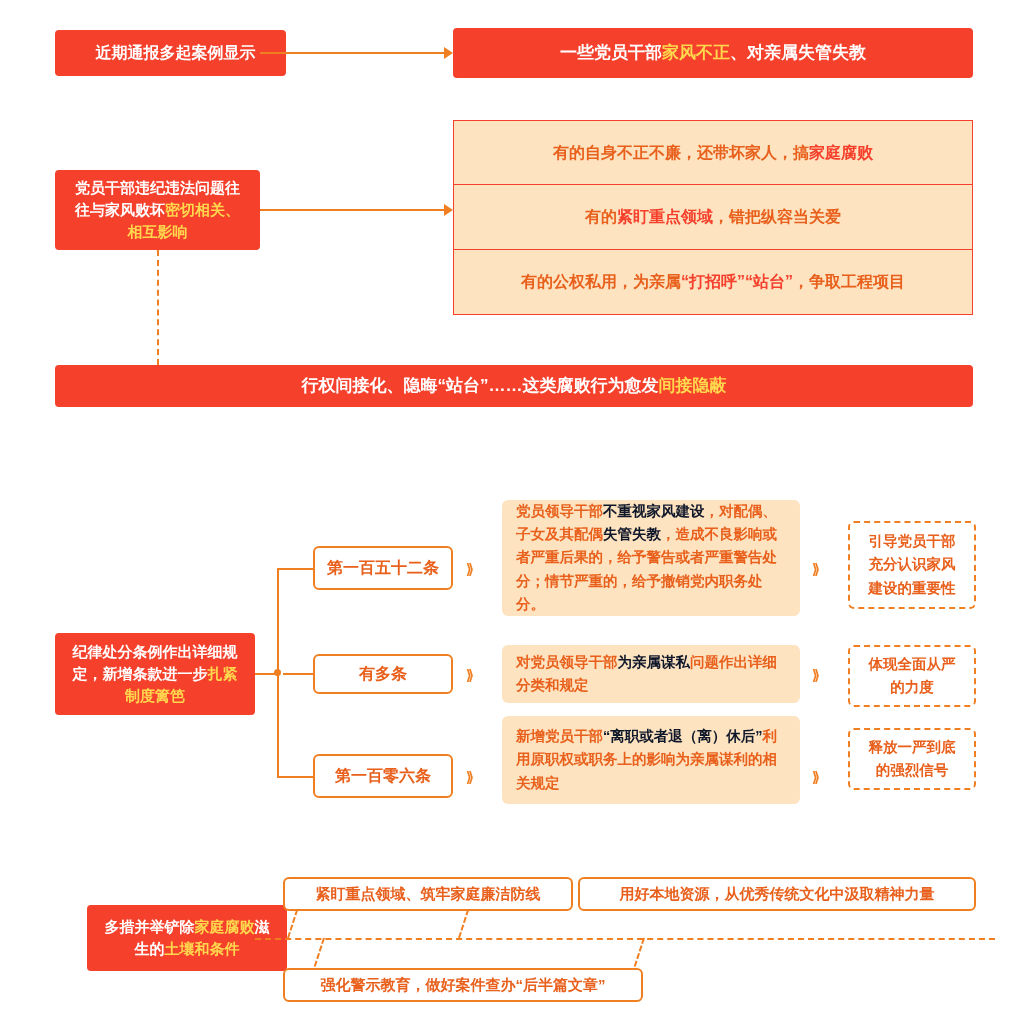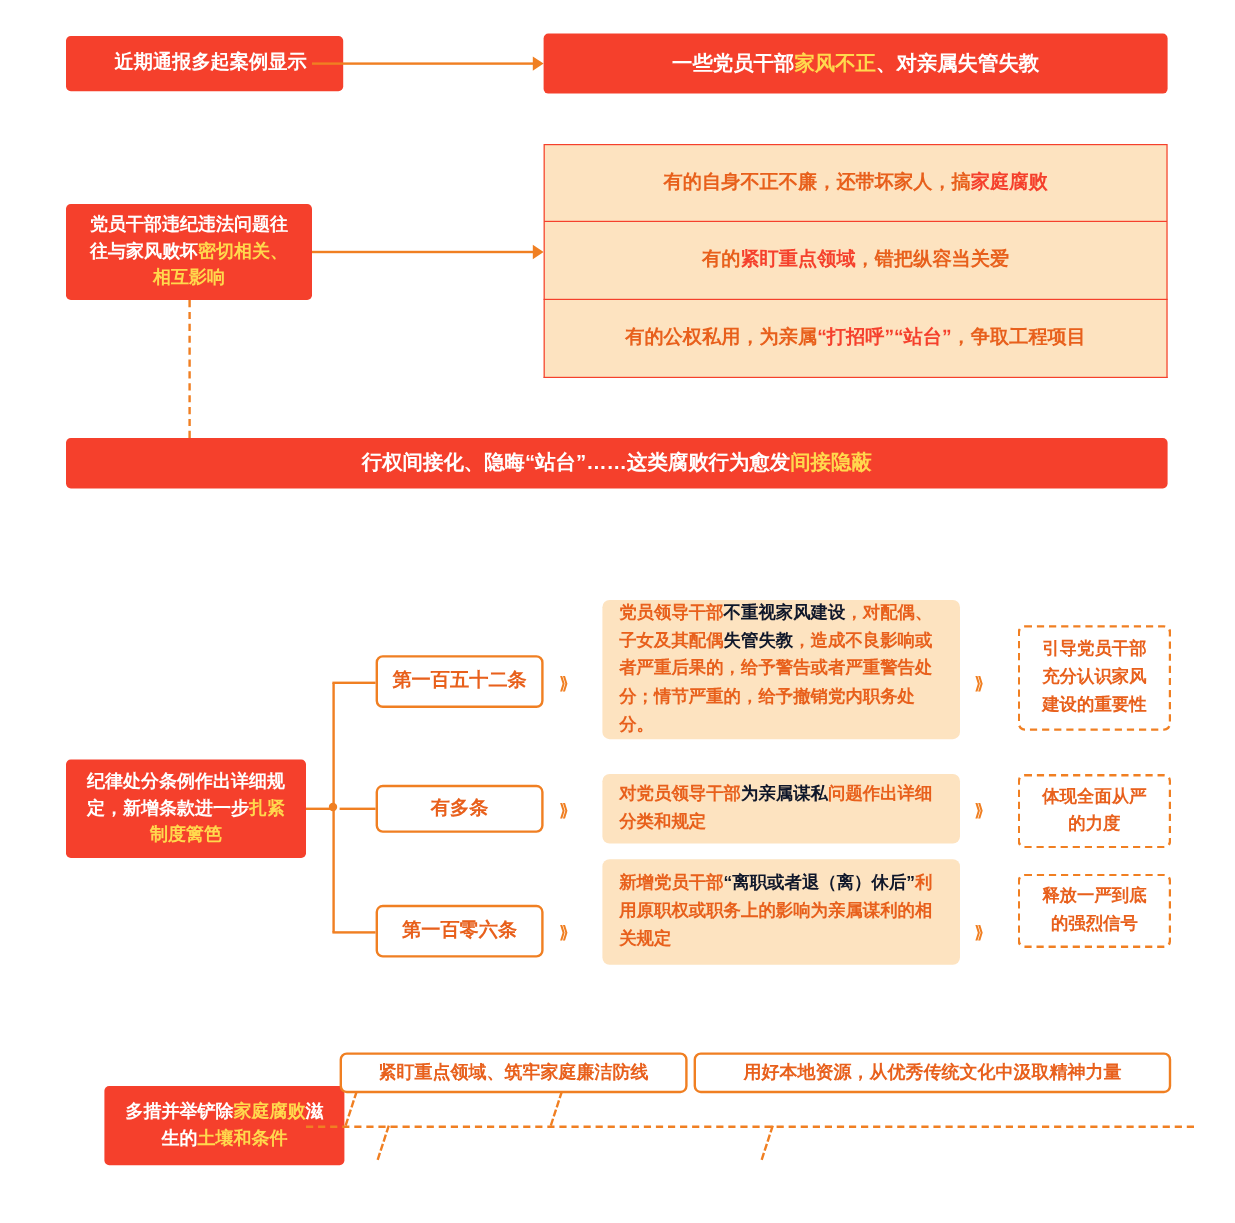--- a/index.html
+++ b/index.html
@@ -234,17 +234,20 @@
   <div class="dash-v" style="left:458px; top:908px; height:30px; transform:rotate(18deg); transform-origin: bottom center;"></div>
   <div class="dash-v" style="left:323px; top:938px; height:30px; transform:rotate(18deg); transform-origin: top center;"></div>
   <div class="dash-v" style="left:643px; top:938px; height:30px; transform:rotate(18deg); transform-origin: top center;"></div>
 
   <div class="node outline-solid pad" style="left:283px; top:877px; width:290px; height:34px; font-size:15px;">
     <span>紧盯重点领域、筑牢家庭廉洁防线</span>
   </div>
   <div class="node outline-solid pad" style="left:578px; top:877px; width:398px; height:34px; font-size:15px;">
     <span>用好本地资源，从优秀传统文化中汲取精神力量</span>
   </div>
+  <div class="node outline-solid pad" style="left:283px; top:968px; width:360px; height:34px; font-size:15px;">
+    <span>强化警示教育，做好案件查办“后半篇文章”</span>
+  </div>
   <div class="node outline-solid pad" style="left:651px; top:1026px; width:325px; height:34px; font-size:15px;">
     <span>开展家庭助廉活动，筑牢家庭廉洁防线</span>
   </div>
 
 </div>
 
 </body></html>

